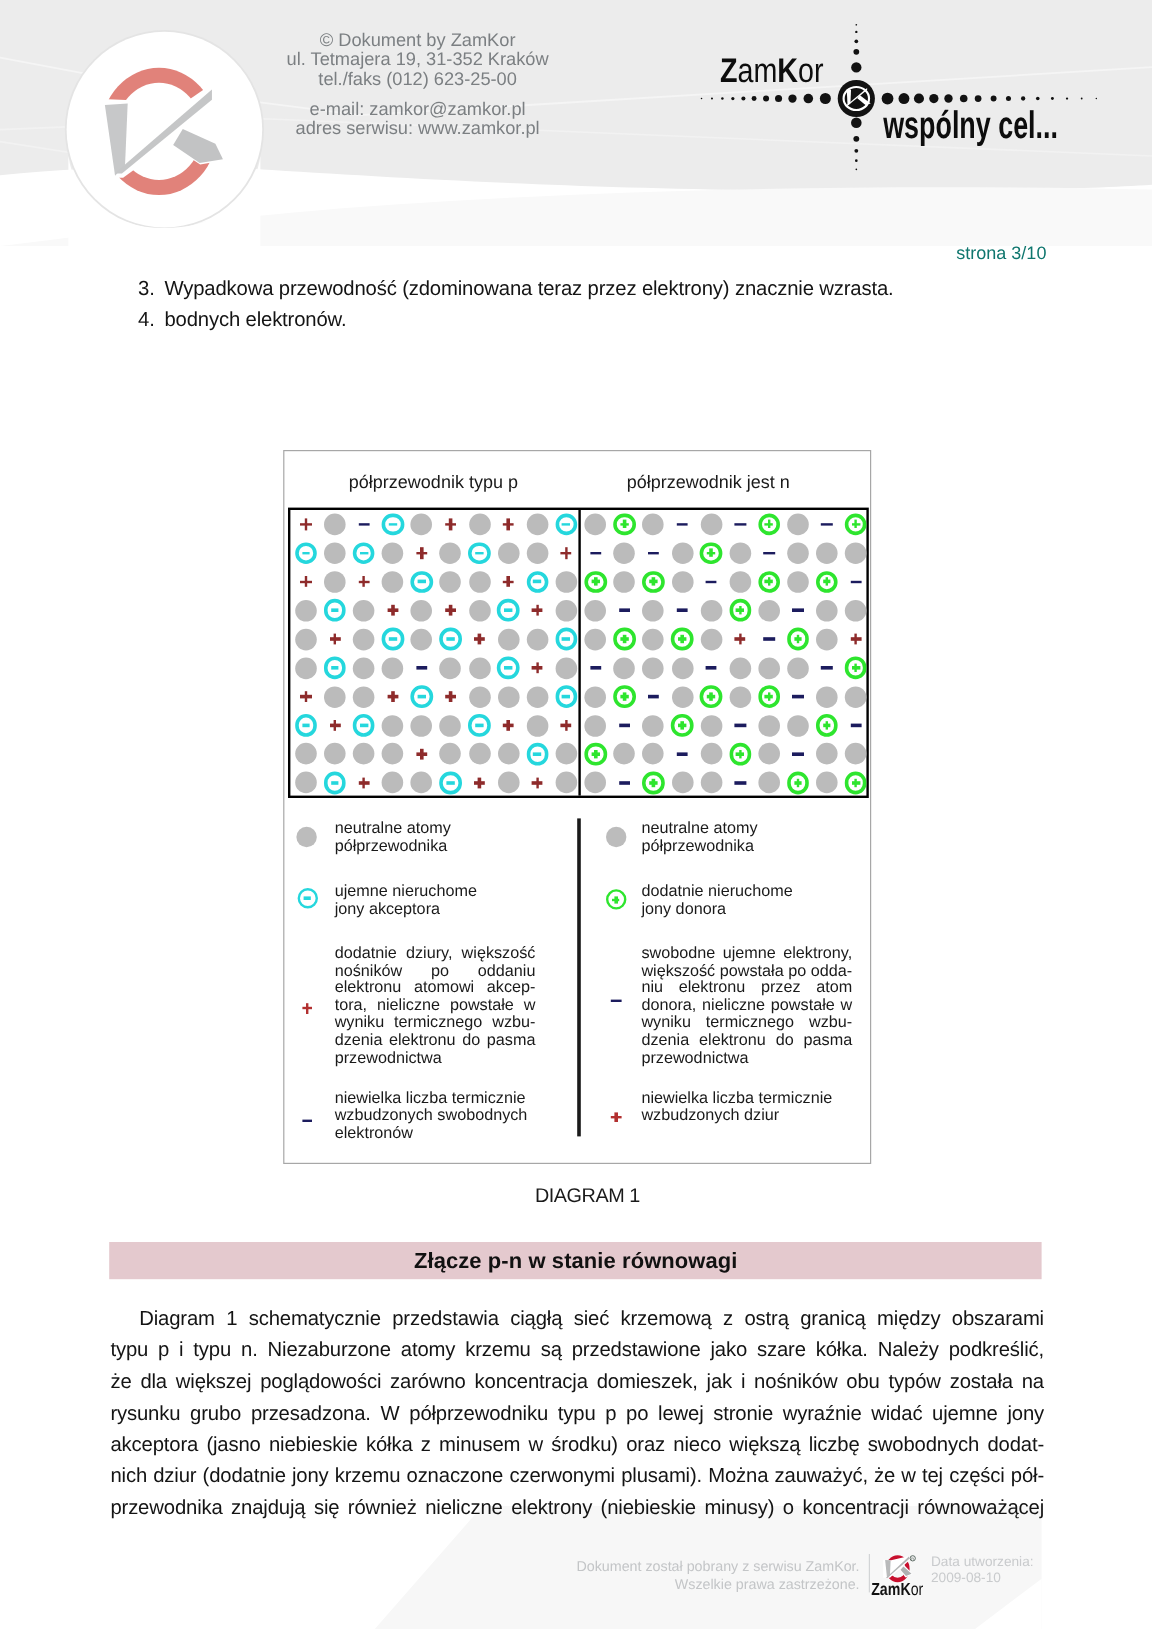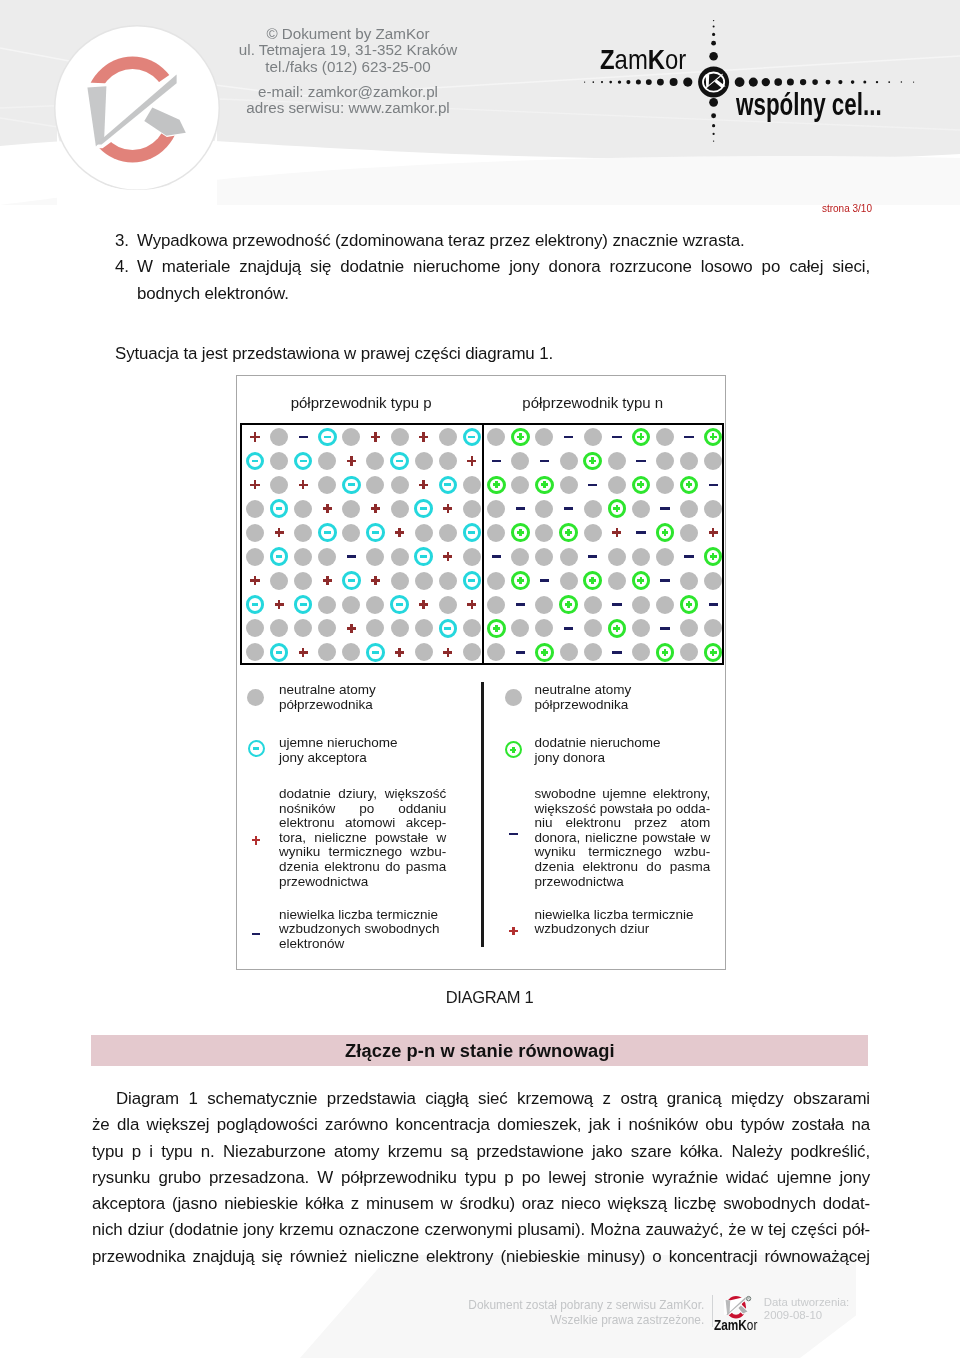--- a/index.html
+++ b/index.html
@@ -14,21 +14,21 @@
   .hdr-contact .grp2{margin-top:7.8px;}
   .brandwrap{position:absolute;left:560px;top:22px;width:400px;height:140px;}
   .zamkor-txt{position:absolute;left:39.5px;top:22.0px;font-size:28.5px;color:#0d0d0d;
      font-family:"Liberation Sans",sans-serif;white-space:nowrap;
      transform:scaleX(0.838);transform-origin:0 0;line-height:30px;}
   .zamkor-txt b{font-weight:bold;}
   .slogan{position:absolute;left:176px;top:66px;font-size:32px;font-weight:bold;color:#0d0d0d;
      white-space:nowrap;transform:scaleX(0.70);transform-origin:0 0;line-height:33px;}
 
   
-  .page-num{position:absolute;right:88px;top:203px;font-size:10px;color:#b91c1c;}
+  .page-num{position:absolute;right:88px;top:203px;font-size:15px;color:#0f766e;}
   .olist{position:absolute;left:115px;top:228px;width:755px;font-size:16.9px;letter-spacing:-0.12px;color:#141414;}
   .oitem{position:relative;padding-left:22px;margin:0;line-height:26.3px;}
   .oitem .num{position:absolute;left:0;top:0;width:18px;text-align:left;}
   .tline{white-space:nowrap;}
   .jline{text-align:justify;text-align-last:justify;-moz-text-align-last:justify;}
   .para{position:absolute;left:115px;top:341px;width:755px;font-size:16.9px;letter-spacing:-0.12px;color:#141414;line-height:26.3px;}
 
   
   .diagram{position:absolute;left:236px;top:375px;width:490px;height:595px;
      border:1px solid #a7a7a7;background:#fff;box-sizing:border-box;}
@@ -58,21 +58,21 @@
   .legdiv{position:absolute;left:244.3px;top:305.7px;width:2.6px;height:265.3px;background:#1a1a1a;}
 
   
   .dg-caption{position:absolute;left:0;top:989px;width:979px;text-align:center;font-size:16.5px;color:#1a1a1a;letter-spacing:-0.37px;line-height:16.5px;}
   .banner{position:absolute;left:91.3px;top:1034.7px;width:777px;height:31.8px;background:#e4c9ce;}
   .banner span{position:absolute;left:0;top:7.2px;width:100%;text-align:center;font-size:18.3px;font-weight:bold;color:#111;line-height:18.3px;letter-spacing:0.085px;}
   .para2{position:absolute;z-index:3;left:92px;top:1086px;width:778px;font-size:16.9px;letter-spacing:-0.12px;color:#141414;line-height:26.3px;}
   .para2 .ind{text-indent:24px;}
 
   
-  .footer{position:absolute;left:0;top:1255px;width:856px;height:103px;overflow:hidden;z-index:1;}
+  .footer{position:absolute;left:12px;top:1255px;width:856px;height:103px;overflow:hidden;z-index:1;}
   .foot-txt{position:absolute;left:300px;top:43.3px;width:404.3px;text-align:right;font-size:11.9px;color:#c3c5c7;line-height:14.9px;}
   .foot-sep{position:absolute;left:711.6px;top:40px;width:1.1px;height:31.5px;background:#d2d4d6;}
   .foot-logo{position:absolute;left:719.5px;top:38.5px;}
   .foot-brand{position:absolute;left:-5.4px;top:24.8px;font-size:14.6px;color:#111;white-space:nowrap;
      transform:scaleX(0.81);transform-origin:0 0;line-height:14.6px;}
   .foot-brand b{font-weight:bold;}
   .foot-date{position:absolute;left:763.8px;top:40.5px;font-size:11.4px;color:#c9cbcd;line-height:13.6px;}
 </style>
 </head>
 <body>
@@ -182,31 +182,29 @@
 
   <div class="page-num">strona 3/10</div>
 
   <div class="olist">
     <div class="oitem">
       <span class="num">3.</span>
       <div class="tline">Wypadkowa przewodność (zdominowana teraz przez elektrony) znacznie wzrasta.</div>
     </div>
     <div class="oitem">
       <span class="num">4.</span>
-      <div class="jline">W materiale znajdują się dodatnie nieruchome jony donora rozrzucone losowo po całej sieci,</div>
       <div class="tline">bodnych elektronów.</div>
     </div>
   </div>
 
-  <div class="para">Sytuacja ta jest przedstawiona w prawej części diagramu 1.</div>
 
   <div class="diagram">
     <div class="dg-titles">
       <div class="dg-title" style="left:53.7px;">półprzewodnik typu p</div>
-      <div class="dg-title" style="left:285.3px;">półprzewodnik typu n</div>
+      <div class="dg-title" style="left:285.3px;">półprzewodnik jest n</div>
     </div>
     <div class="grid-box">
       <div id="grid-p">
           <span class="cell" style="left:12.7px;top:12.4px">
             <span class="plus"></span>
           </span>
           <span class="cell" style="left:36.8px;top:12.4px">
             <span class="atom"></span>
           </span>
           <span class="cell" style="left:60.900000000000006px;top:12.4px">
@@ -1025,22 +1023,22 @@
   </div>
 
   <div class="dg-caption">DIAGRAM 1</div>
 
   <div class="banner">
     <span>Złącze p-n w stanie równowagi</span>
   </div>
 
   <div class="para2" id="body-para">
       <div class="jline ind">Diagram 1 schematycznie przedstawia ciągłą sieć krzemową z ostrą granicą między obszarami</div>
+      <div class="jline">typu p i typu n. Niezaburzone atomy krzemu są przedstawione jako szare kółka. Należy podkreślić,</div>
       <div class="jline">że dla większej poglądowości zarówno koncentracja domieszek, jak i nośników obu typów została na</div>
-      <div class="jline">typu p i typu n. Niezaburzone atomy krzemu są przedstawione jako szare kółka. Należy podkreślić,</div>
       <div class="jline">rysunku grubo przesadzona. W półprzewodniku typu p po lewej stronie wyraźnie widać ujemne jony</div>
       <div class="jline">akceptora (jasno niebieskie kółka z minusem w środku) oraz nieco większą liczbę swobodnych dodat-</div>
       <div class="jline">nich dziur (dodatnie jony krzemu oznaczone czerwonymi plusami). Można zauważyć, że w tej części pół-</div>
       <div class="jline">przewodnika znajdują się również nieliczne elektrony (niebieskie minusy) o koncentracji równoważącej</div>
     </div>
 
   <div class="footer">
     <svg style="position:absolute;left:0;top:0;width:960px;height:103px;" viewBox="0 0 960 103">
       <path d="M390,0 H960 V103 H300 Z" fill="#f7f7f7"></path>
       <path d="M870,50 L960,12 V103 H800 Z" fill="#ffffff"></path>

